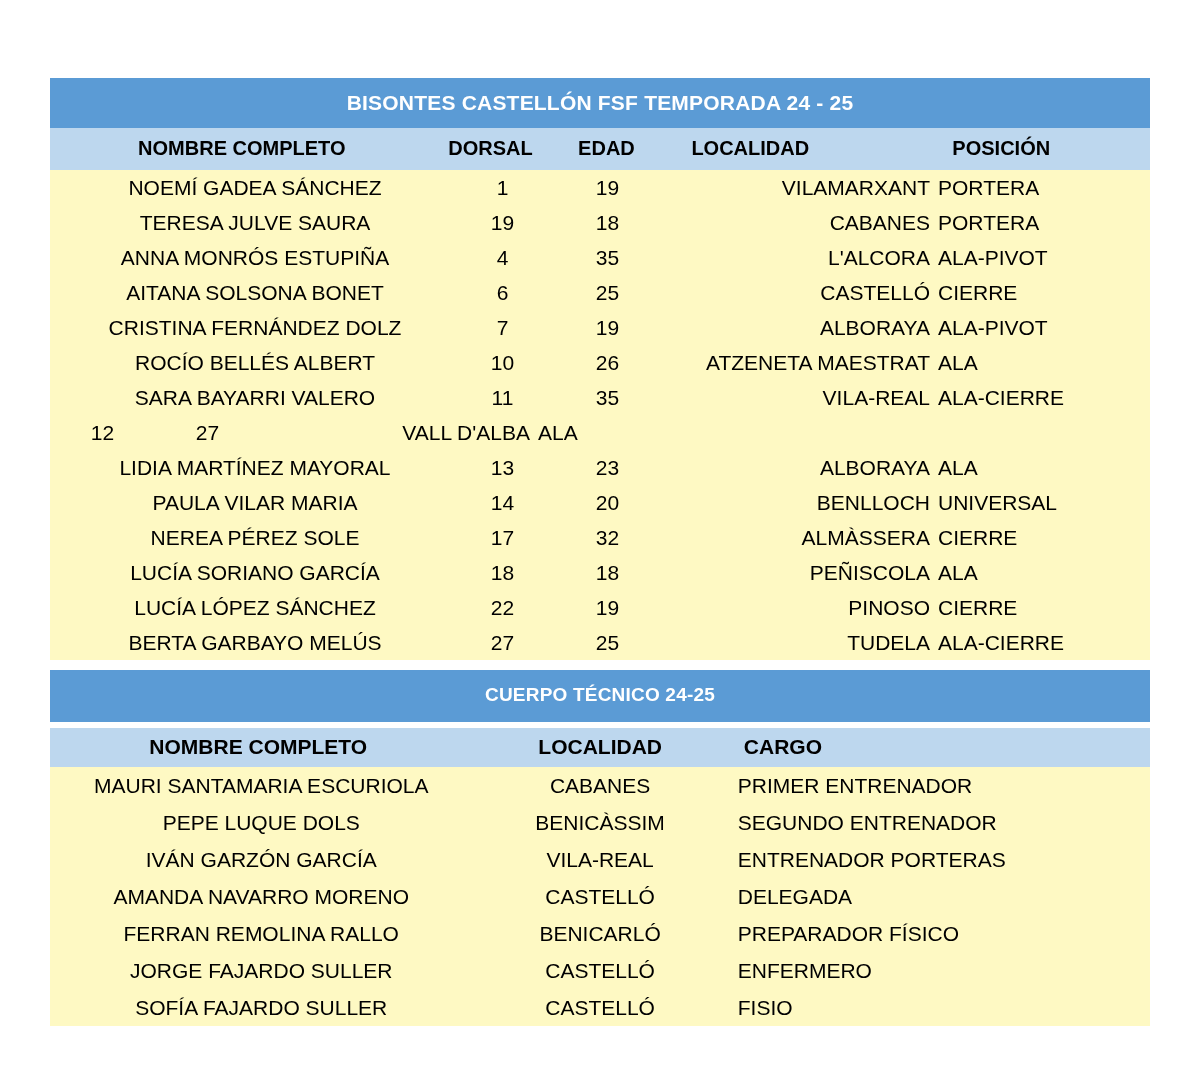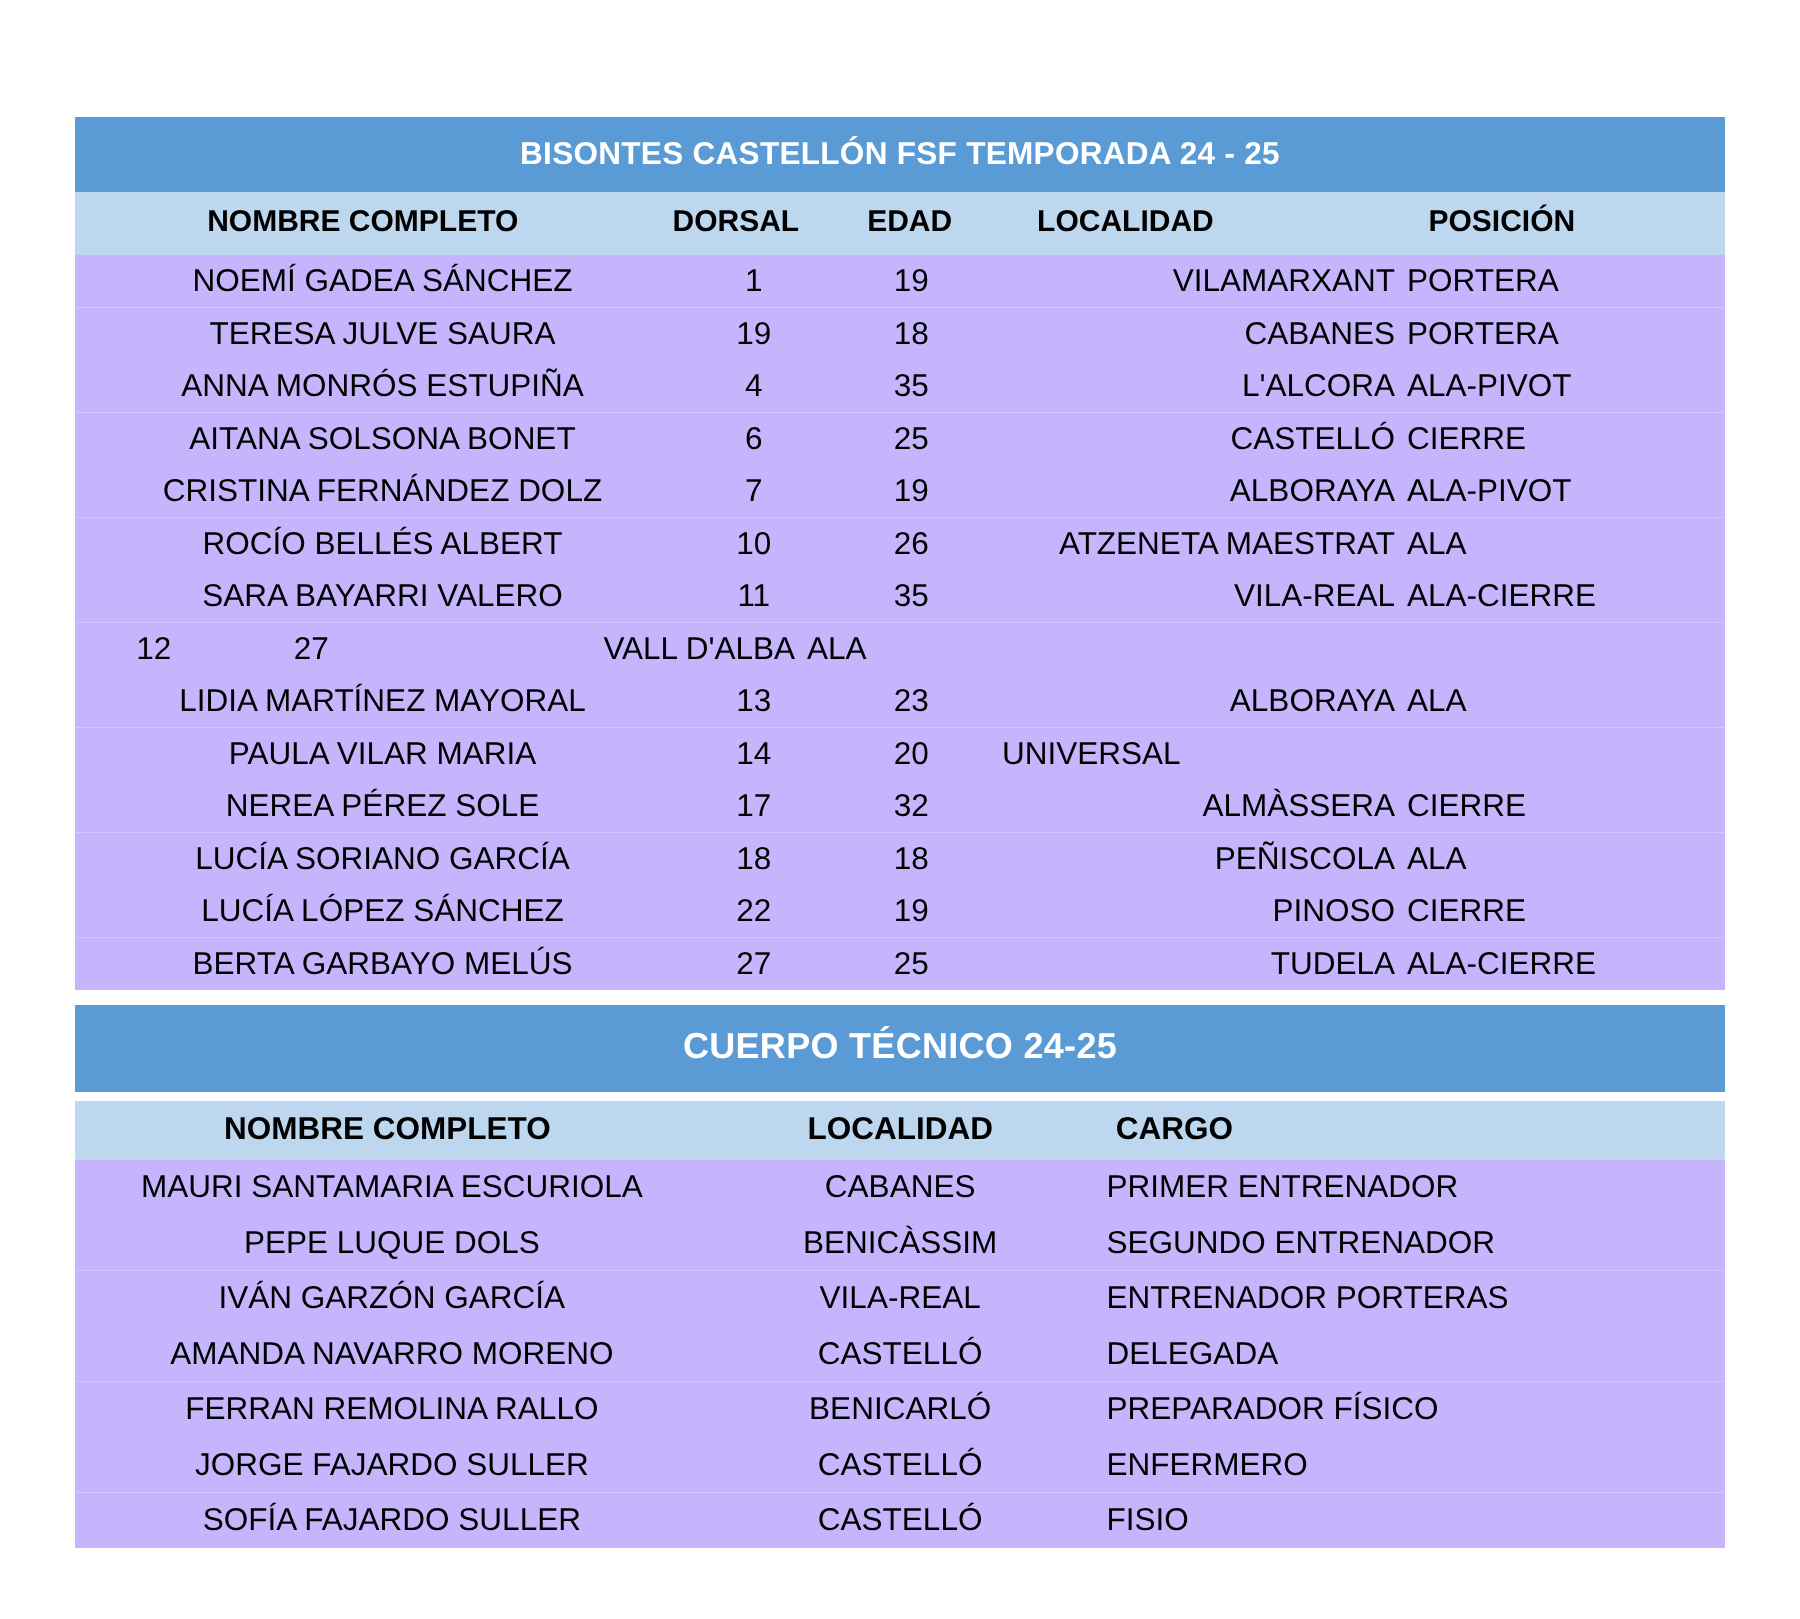--- a/index.html
+++ b/index.html
@@ -33,21 +33,21 @@
     background: #5b9bd5;
     color: #ffffff;
     font-weight: bold;
     text-align: center;
     letter-spacing: 0.2px;
     font-size: 21px;
     line-height: 1.2;
     padding: 12px 0 13px 0;
   }
   .title-bar.second {
-    font-size: 24px;
+    font-size: 19px;
     padding: 14px 0 15px 0;
   }
   
   .hdr-row {
     background: #bdd7ee;
     display: flex;
     font-weight: bold;
     font-size: 21px;
     color: #000000;
     padding: 7px 0 8px 0;
@@ -56,21 +56,21 @@
   .hdr-row.team {
     font-size: 20px;
     padding: 9px 0 10px 0;
   }
   
   .data-row {
     display: flex;
     font-size: 21px;
     line-height: 1.0;
     padding: 7px 0 7px 0;
-    background: #c4b5fd;
+    background: #fef9c3;
   }
   .data-row.staff {
     font-size: 21px;
     padding: 8px 0 8px 0;
     gap: 10px;
   }
   
   .c-name   { width: 400px; text-align: center; padding-left: 10px; box-sizing: border-box; }
   .c-dorsal { width: 105px; text-align: center; }
   .c-edad   { width: 105px; text-align: center; }
@@ -169,20 +169,21 @@
           <div class="c-name">LIDIA MARTÍNEZ MAYORAL</div>
           <div class="c-dorsal">13</div>
           <div class="c-edad">23</div>
           <div class="c-local">ALBORAYA</div>
           <div class="c-pos">ALA</div>
         </div>
         <div class="data-row">
           <div class="c-name">PAULA VILAR MARIA</div>
           <div class="c-dorsal">14</div>
           <div class="c-edad">20</div>
+          <div class="c-local">BENLLOCH</div>
           <div class="c-pos">UNIVERSAL</div>
         </div>
         <div class="data-row">
           <div class="c-name">NEREA PÉREZ SOLE</div>
           <div class="c-dorsal">17</div>
           <div class="c-edad">32</div>
           <div class="c-local">ALMÀSSERA</div>
           <div class="c-pos">CIERRE</div>
         </div>
         <div class="data-row">

